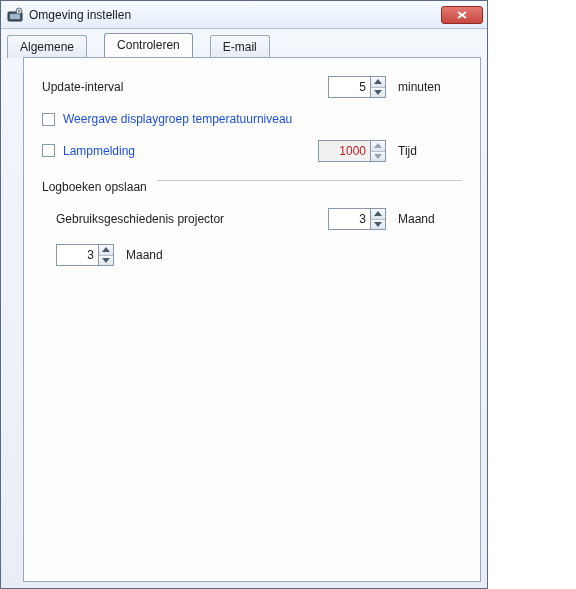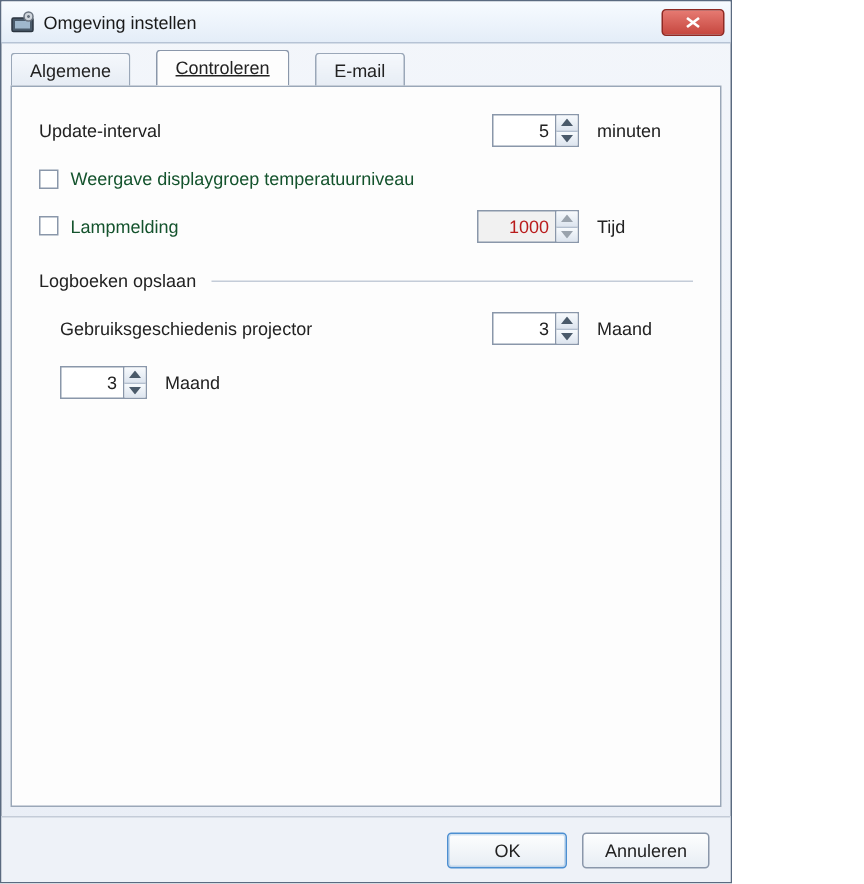--- a/index.html
+++ b/index.html
@@ -64,25 +64,24 @@
     position: relative;
     top: 1px;
     font-size: 12px;
   }
   .tab.active {
     background: #fdfdfd;
     border-color: #8a97aa;
     top: 0;
     padding-bottom: 5px;
     z-index: 2;
-    text-decoration: underline;
   }
   .tab-panel {
     flex: 1;
-    margin: 0 6px 6px 6px;
+    margin: 0 6px 6px 22px;
     border: 1px solid #9aa7b8;
     background: #fdfdfd;
     padding: 18px 18px 18px 18px;
     position: relative;
   }
 
   .row {
     display: flex;
     align-items: center;
     margin-bottom: 14px;
@@ -135,24 +134,24 @@
     align-items: center;
     margin-bottom: 14px;
   }
   .chk {
     width: 13px; height: 13px;
     border: 1px solid #8a97aa;
     background: #fff;
     margin-right: 8px;
     cursor: pointer;
   }
-  .chk-label { color: #14532d; cursor: pointer; flex: 1; }
+  .chk-label { color: #1d4ed8; cursor: pointer; flex: 1; }
 
   .group-header {
-    display: flex; align-items: center;
+    display: flex; align-items: flex-start;
     margin: 10px 0 14px 0;
   }
   .group-header .gtitle { color: #222; margin-right: 10px; }
   .group-header .gline {
     flex: 1; height: 1px;
     background: #c4ccd8;
   }
   .indent { padding-left: 14px; }
 
   .button-bar {
@@ -303,18 +302,14 @@
                 </svg>
               </div>
           </div>
         </div>
         <span class="unit">Maand</span>
       </div>
     </div>
 
   </div>
 
-  <div class="button-bar">
-    <div class="btn primary">OK</div>
-    <div class="btn">Annuleren</div>
-  </div>
 
 </div>
 
 </body></html>

